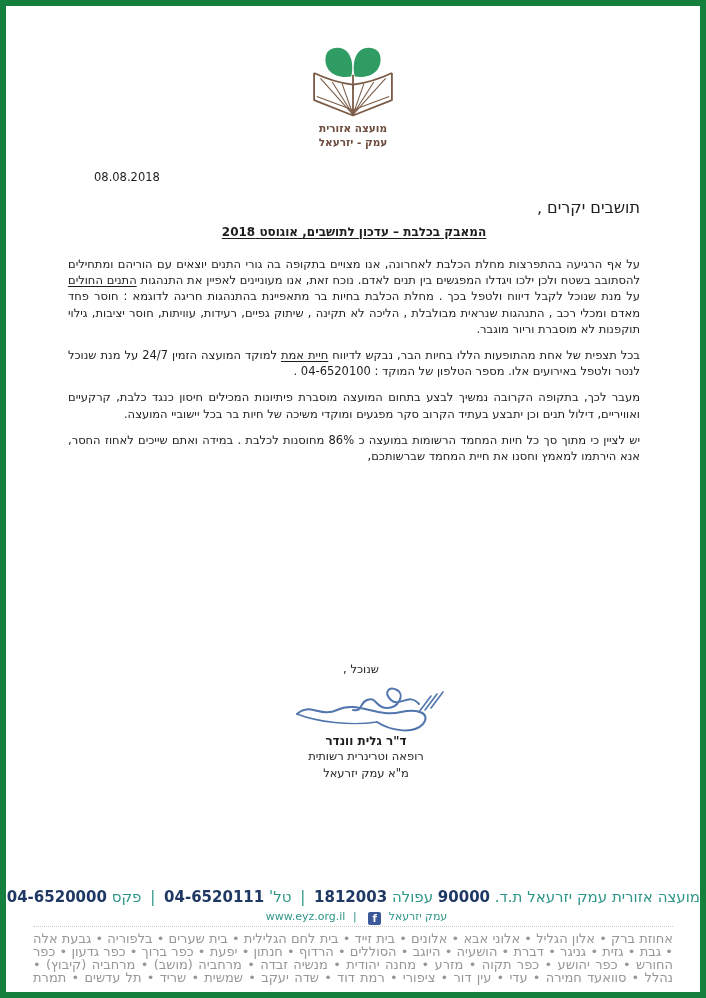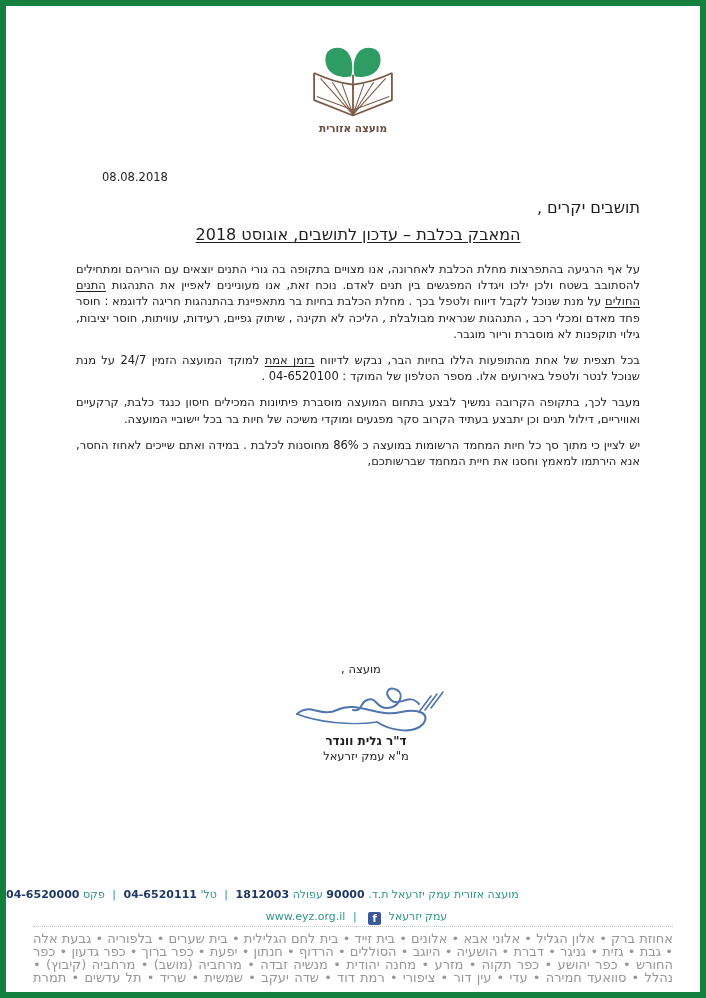--- a/index.html
+++ b/index.html
@@ -7,42 +7,42 @@
   .page { position:relative; width:706px; height:998px; background:#ffffff; margin:0 auto;
           overflow:hidden; border:6px solid #15803d; }
 
   
   .logo-block { position:absolute; top:38px; left:0; right:0; text-align:center; }
   .logo-svg { display:block; margin:0 auto; }
   .logo-caption { margin-top:2px; font-size:10.5px; font-weight:bold; color:#6d4c3d;
                   line-height:1.3; direction:rtl; }
 
   
-  .content { position:absolute; top:164px; left:70px; right:60px; direction:rtl;
+  .content { position:absolute; top:164px; left:62px; right:60px; direction:rtl;
              font-size:11.5px; color:#1e1e1e; }
   .date-line { direction:ltr; text-align:left; padding-left:26px; font-size:11.5px;
                margin-bottom:14px; }
   .salutation { text-align:right; margin-bottom:8px; font-size:16px; }
   .title-line { text-align:center; margin-bottom:17px; }
-  .title-line span { font-weight:normal; font-size:16px; text-decoration:underline;
+  .title-line span { font-weight:bold; font-size:12px; text-decoration:underline;
                      text-underline-offset:2px; }
   .para { text-align:justify; line-height:16.2px; margin-bottom:10px; }
   .u { text-decoration:underline; text-underline-offset:2px; }
 
   
   .sig-block { position:absolute; top:656px; left:170px; width:380px; text-align:center;
                direction:rtl; font-size:11.5px; color:#1e1e1e; }
   .closing { margin-bottom:2px; margin-right:10px; }
   .sig-svg { display:block; margin:0 auto -6px auto; }
   .signer-name { font-weight:bold; font-size:12px; }
   .signer-role, .signer-org { font-size:11.5px; line-height:1.45; }
 
   
-  .footer-line1 { position:absolute; top:882px; left:0; right:0; text-align:left;
-                  direction:rtl; font-size:11px; }
+  .footer-line1 { position:absolute; top:882px; left:0; right:0; text-align:right;
+                  direction:rtl; font-size:15px; }
   .footer-line2 { position:absolute; top:904px; left:7px; right:0; text-align:center;
                   direction:rtl; font-size:11px; }
   .f-teal { color:#2e9688; }
   .f-num  { color:#1f3864; font-weight:bold; }
   .f-sep  { color:#2e9688; margin:0 4px; }
   .fb-icon { display:inline-block; width:13px; height:13px; background:#3b5998; color:#fff;
              border-radius:2px; font-size:10px; font-weight:bold; line-height:13px;
              text-align:center; vertical-align:-2px; margin:0 4px; }
   .url { direction:ltr; unicode-bidi:embed; color:#2e9688; }
 
@@ -77,51 +77,53 @@
       </g>
 
       <g fill="#2f9c63">
         <path d="M48,36 C29,39 17,28 20,13 C22,3 37,1 44,9 C50,16 50,28 48,36 Z"></path>
         <path d="M52,36 C71,39 83,28 80,13 C78,3 63,1 56,9 C50,16 50,28 52,36 Z"></path>
       </g>
       <path d="M50,34 L50,50" stroke="#7b5b47" stroke-width="2"></path>
     </svg>
     <div class="logo-caption">
       <div>מועצה אזורית</div>
+      <div>עמק - יזרעאל</div>
     </div>
   </div>
 
   <div class="content">
     <div class="date-line">08.08.2018</div>
     <div class="salutation">תושבים יקרים ,</div>
     <div class="title-line">
       <span>המאבק בכלבת – עדכון לתושבים, אוגוסט 2018</span>
     </div>
 
 
     <p class="para"><span>על אף הרגיעה בהתפרצות מחלת הכלבת לאחרונה, אנו  מצויים בתקופה בה גורי התנים יוצאים עם הוריהם ומתחילים להסתובב בשטח ולכן ילכו ויגדלו המפגשים בין תנים לאדם. נוכח זאת, אנו מעוניינים לאפיין את התנהגות </span><span class="u">התנים החולים</span><span> על מנת שנוכל לקבל דיווח  ולטפל בכך . מחלת הכלבת בחיות בר מתאפיינת בהתנהגות חריגה לדוגמא : חוסר פחד מאדם ומכלי רכב , התנהגות שנראית מבולבלת , הליכה לא תקינה , שיתוק גפיים, רעידות, עוויתות, חוסר יציבות, גילוי תוקפנות לא מוסברת וריור מוגבר.</span></p>
 
-    <p class="para"><span>בכל תצפית של אחת מהתופעות הללו בחיות הבר, נבקש לדיווח </span><span class="u">בזמן אמת</span><span> למוקד המועצה הזמין 24/7 על מנת שנוכל לנטר ולטפל באירועים אלו. מספר הטלפון של המוקד : 04-6520100 .</span></p>
+    <p class="para"><span>בכל תצפית של אחת מהתופעות הללו בחיות הבר, נבקש לדיווח </span><span class="u">חיית אמת</span><span> למוקד המועצה הזמין 24/7 על מנת שנוכל לנטר ולטפל באירועים אלו. מספר הטלפון של המוקד : 04-6520100 .</span></p>
 
     <p class="para">מעבר לכך, בתקופה הקרובה נמשיך לבצע בתחום המועצה מוסברת פיתיונות המכילים חיסון כנגד כלבת, קרקעיים ואוויריים, דילול תנים וכן יתבצע בעתיד הקרוב סקר מפגעים  ומוקדי משיכה של חיות בר בכל יישוביי המועצה.</p>
 
     <p class="para">יש לציין כי מתוך סך כל חיות המחמד הרשומות במועצה כ 86% מחוסנות לכלבת . במידה ואתם שייכים לאחוז החסר, אנא הירתמו למאמץ וחסנו את חיית המחמד שברשותכם,</p>
   </div>
 
   <div class="sig-block">
-    <div class="closing">מועצה ,</div>
+    <div class="closing">שנוכל ,</div>
     <svg class="sig-svg" width="170" height="62" viewBox="0 0 170 62">
       <g stroke="#5176ad" stroke-width="2" fill="none" stroke-linecap="round">
         <path d="M150,18 L138,34 M156,16 L144,32 M162,14 L150,30" stroke-width="1.6"></path>
         <path d="M138,26 C128,14 118,30 110,22 C102,14 108,8 116,12 C124,16 118,30 106,30 C94,30 96,18 86,22 C78,25 82,34 72,32"></path>
         <path d="M16,36 C28,24 40,40 56,32 C76,22 96,40 120,34 C138,30 150,36 142,46 C132,57 108,52 96,44"></path>
         <path d="M16,36 C36,44 70,48 96,44" stroke-width="1.4"></path>
       </g>
     </svg>
     <div class="signer-name">ד"ר גלית וונדר</div>
+    <div class="signer-role">רופאה וטרינרית רשותית</div>
     <div class="signer-org">מ"א עמק יזרעאל</div>
   </div>
 
   <div class="footer-line1">
     <span class="f-teal">מועצה אזורית עמק יזרעאל ת.ד.</span>
     <span class="f-num">90000</span>
     <span class="f-teal">עפולה</span>
     <span class="f-num">1812003</span>
     <span class="f-sep">|</span>
     <span class="f-teal">טל'</span>

